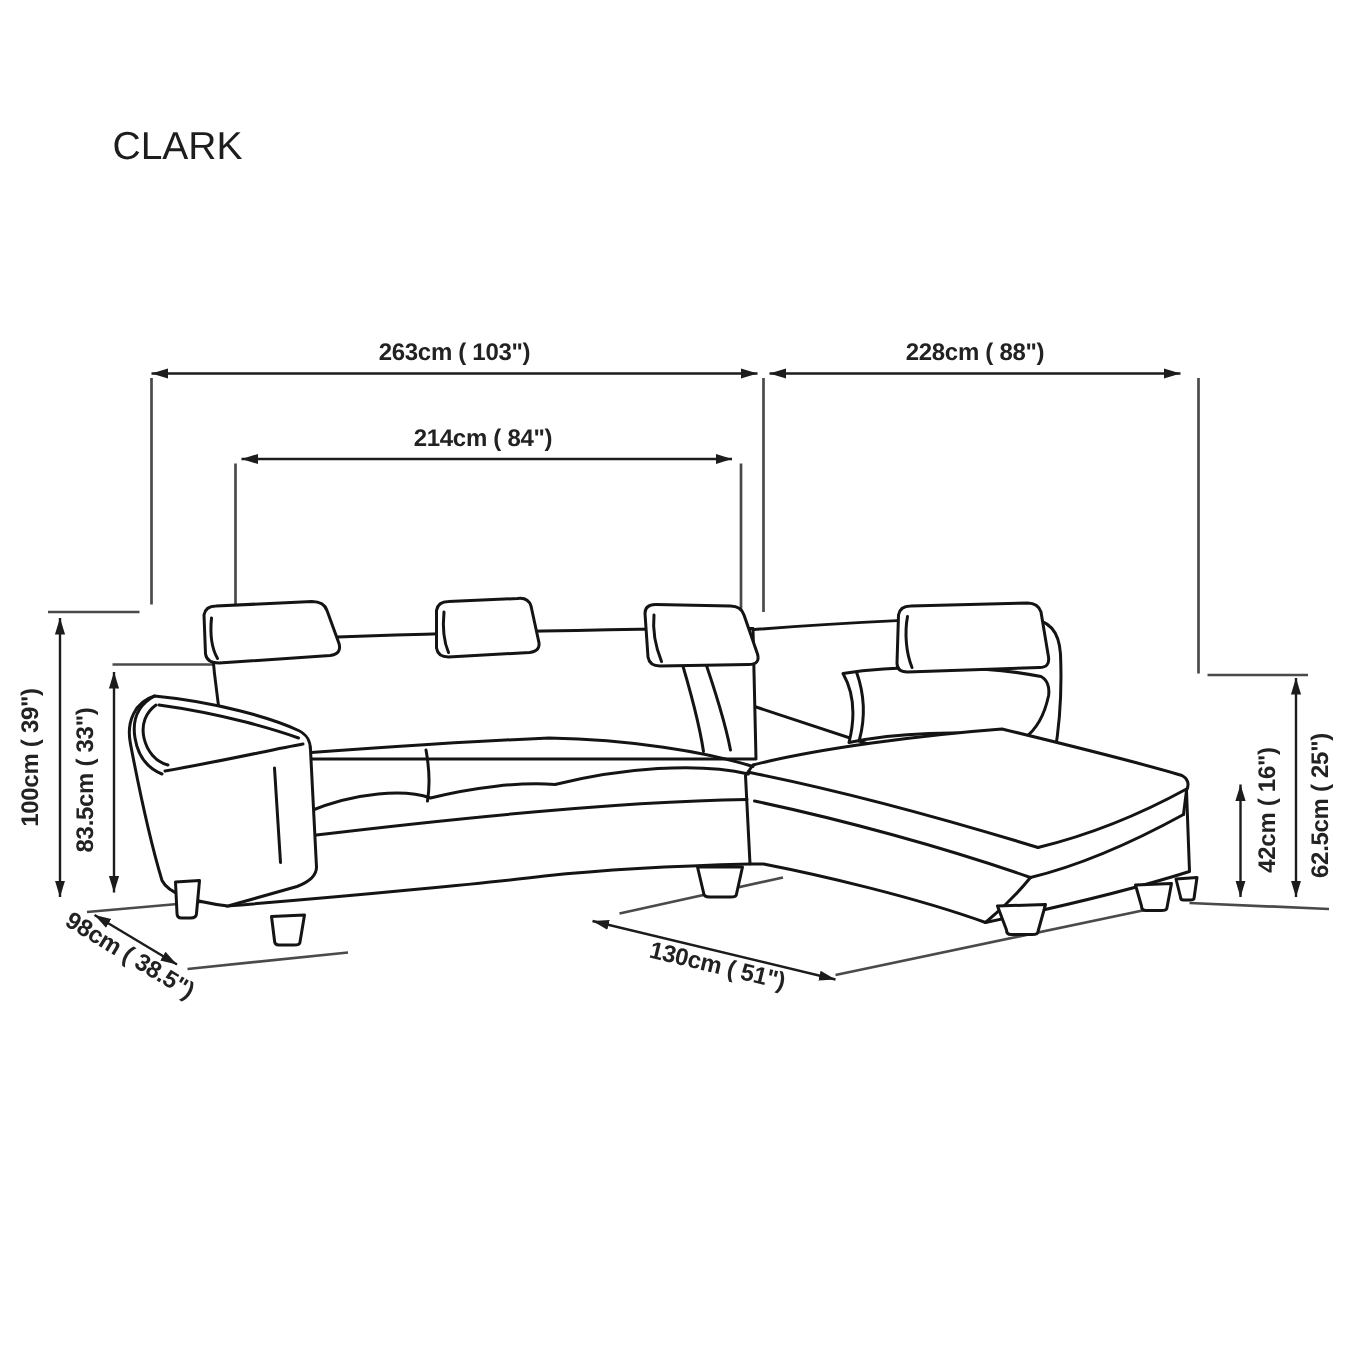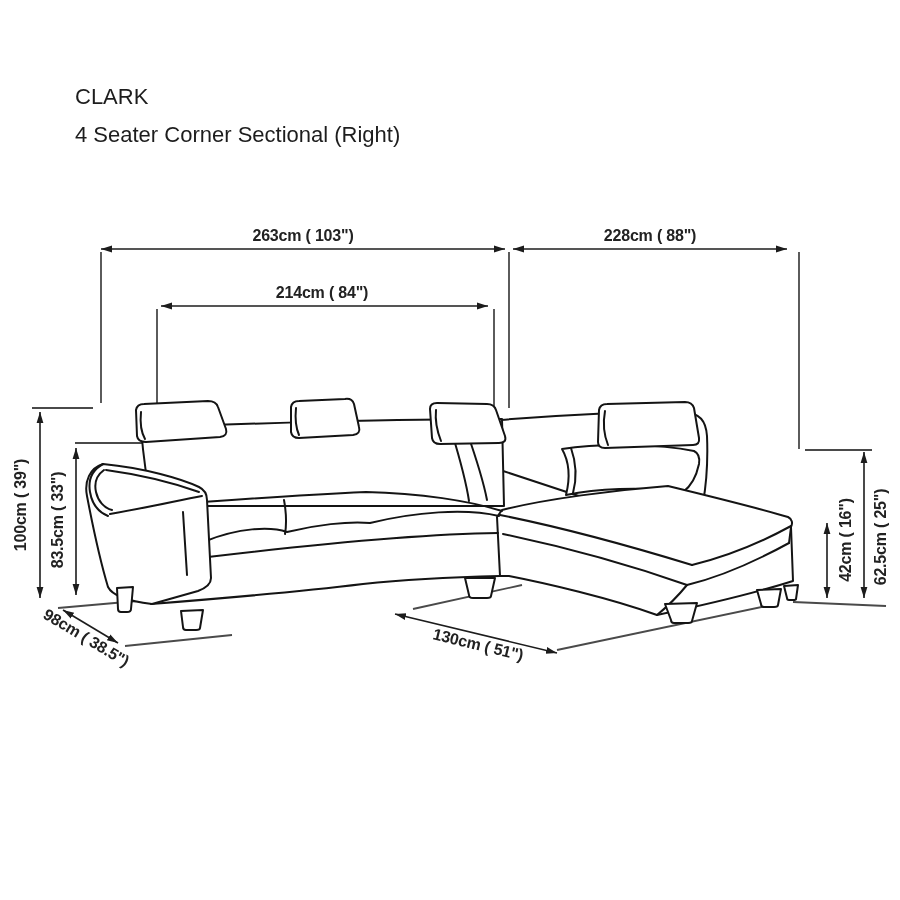--- a/index.html
+++ b/index.html
@@ -1,20 +1,20 @@
 <!DOCTYPE html>
 <html><head>
 <meta charset="utf-8">
 <style>
   html,body{margin:0;padding:0;background:#fff;}
   .stage{position:relative;width:900px;height:900px;background:#fff;overflow:hidden;
          font-family:"Liberation Sans",sans-serif;}
   .stage svg{position:absolute;left:0;top:0;}
   .title-block{position:absolute;left:75px;top:78px;color:#1d1d1d;
-               font-size:22px;line-height:38px;font-weight:400;letter-spacing:0;}
+               font-size:26px;line-height:38px;font-weight:400;letter-spacing:0;}
   .dim-label{position:absolute;color:#222;font-weight:700;font-size:16px;
              letter-spacing:-0.2px;white-space:nowrap;
              transform:translate(-50%,-50%);}
   .dim-label.rot-ccw{transform:translate(-50%,-50%) rotate(-90deg);}
   .dim-label.rot-98{transform:translate(-50%,-50%) rotate(31deg);}
   .dim-label.rot-130{transform:translate(-50%,-50%) rotate(13.5deg);}
 </style>
 </head>
 <body>
 
@@ -115,21 +115,20 @@
       <line x1="76" y1="448" x2="76" y2="595"></line>
       <line x1="63" y1="610" x2="118" y2="643"></line>
       <line x1="395" y1="614" x2="557" y2="653"></line>
       <line x1="827" y1="523" x2="827" y2="598"></line>
       <line x1="864" y1="452" x2="864" y2="598"></line>
     </g>
   </svg>
 
   <div class="title-block">
     <div>CLARK</div>
-    <div>4 Seater Corner Sectional (Right)</div>
   </div>
 
   <div class="dim-label" style="left:303px;top:236px;">263cm ( 103")</div>
   <div class="dim-label" style="left:650px;top:236px;">228cm ( 88")</div>
   <div class="dim-label" style="left:322px;top:293px;">214cm ( 84")</div>
   <div class="dim-label rot-ccw" style="left:21px;top:505px;">100cm ( 39")</div>
   <div class="dim-label rot-ccw" style="left:58px;top:520px;">83.5cm ( 33")</div>
   <div class="dim-label rot-98" style="left:86px;top:638px;">98cm ( 38.5")</div>
   <div class="dim-label rot-130" style="left:478px;top:645px;">130cm ( 51")</div>
   <div class="dim-label rot-ccw" style="left:846px;top:540px;">42cm ( 16")</div>

